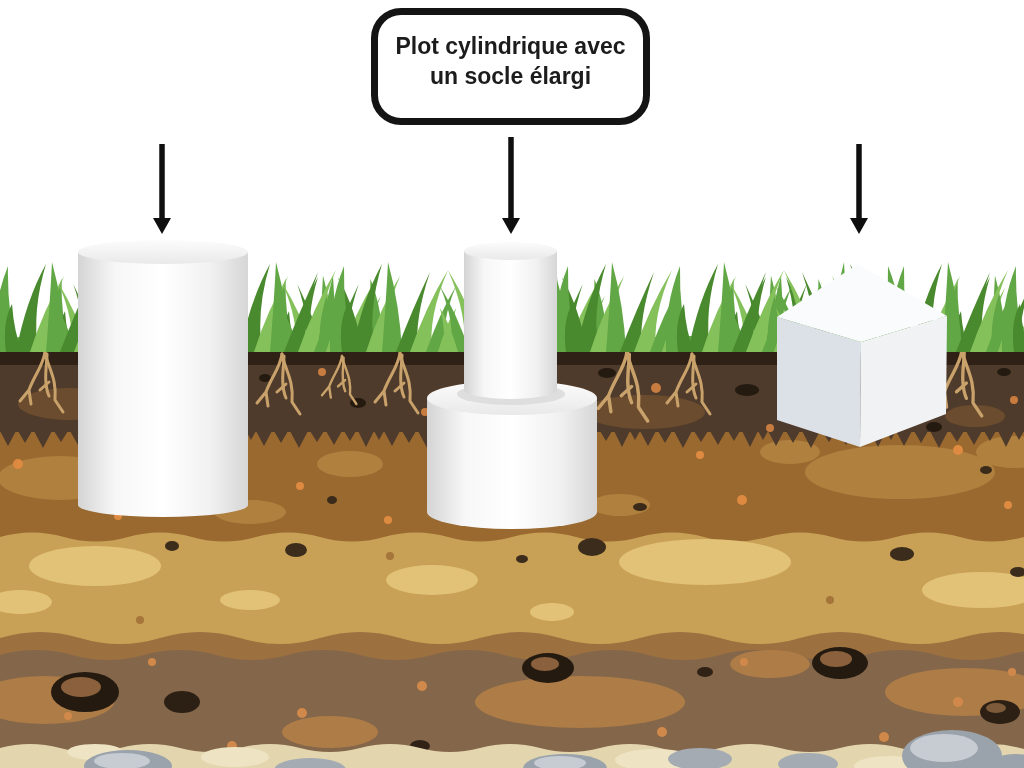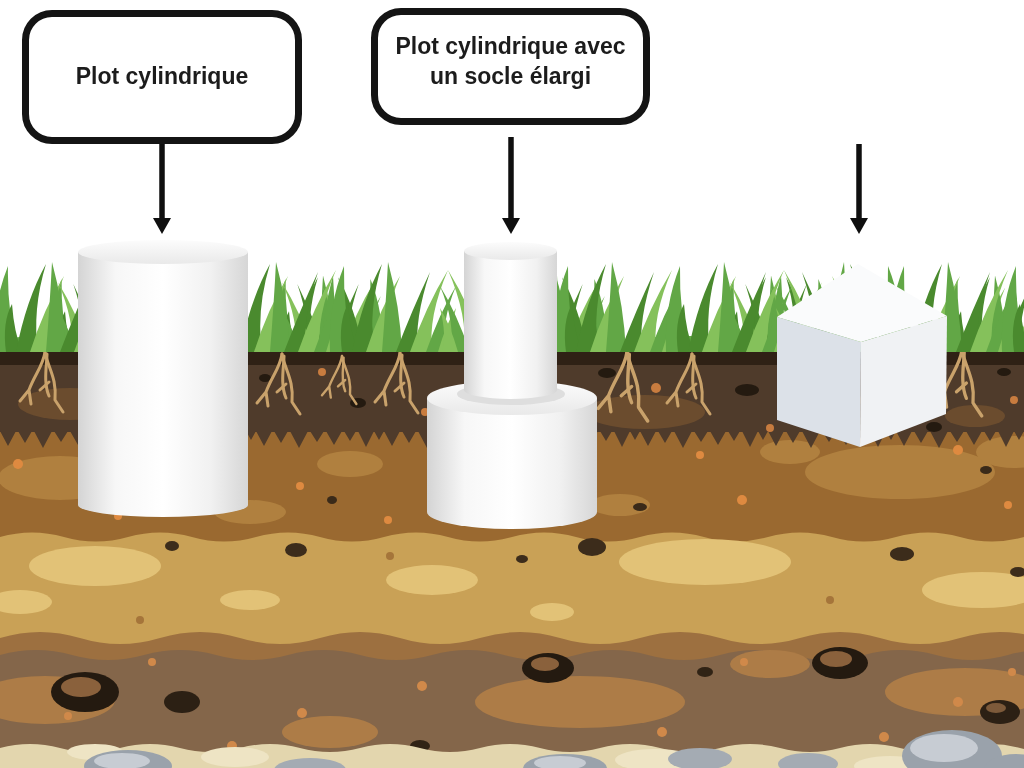--- a/index.html
+++ b/index.html
@@ -275,22 +275,19 @@
       <line x1="511" y1="137" x2="511" y2="219"></line>
           <polygon points="502,218 520,218 511,234" stroke="none"></polygon>
     </g>
     <g>
       <line x1="859" y1="144" x2="859" y2="219"></line>
           <polygon points="850,218 868,218 859,234" stroke="none"></polygon>
     </g>
   </g>
 </svg>
 
-  <div class="callout" style="left:22px; top:10px; width:280px; height:134px;">
-    <span>Plot cylindrique</span>
-  </div>
 
   <div class="callout" style="left:371px; top:8px; width:279px; height:117px; padding:16px 6px 26px 6px;">
     <span>Plot cylindrique avec un socle élargi</span>
   </div>
 
 
 </div>
 
 </body></html>

